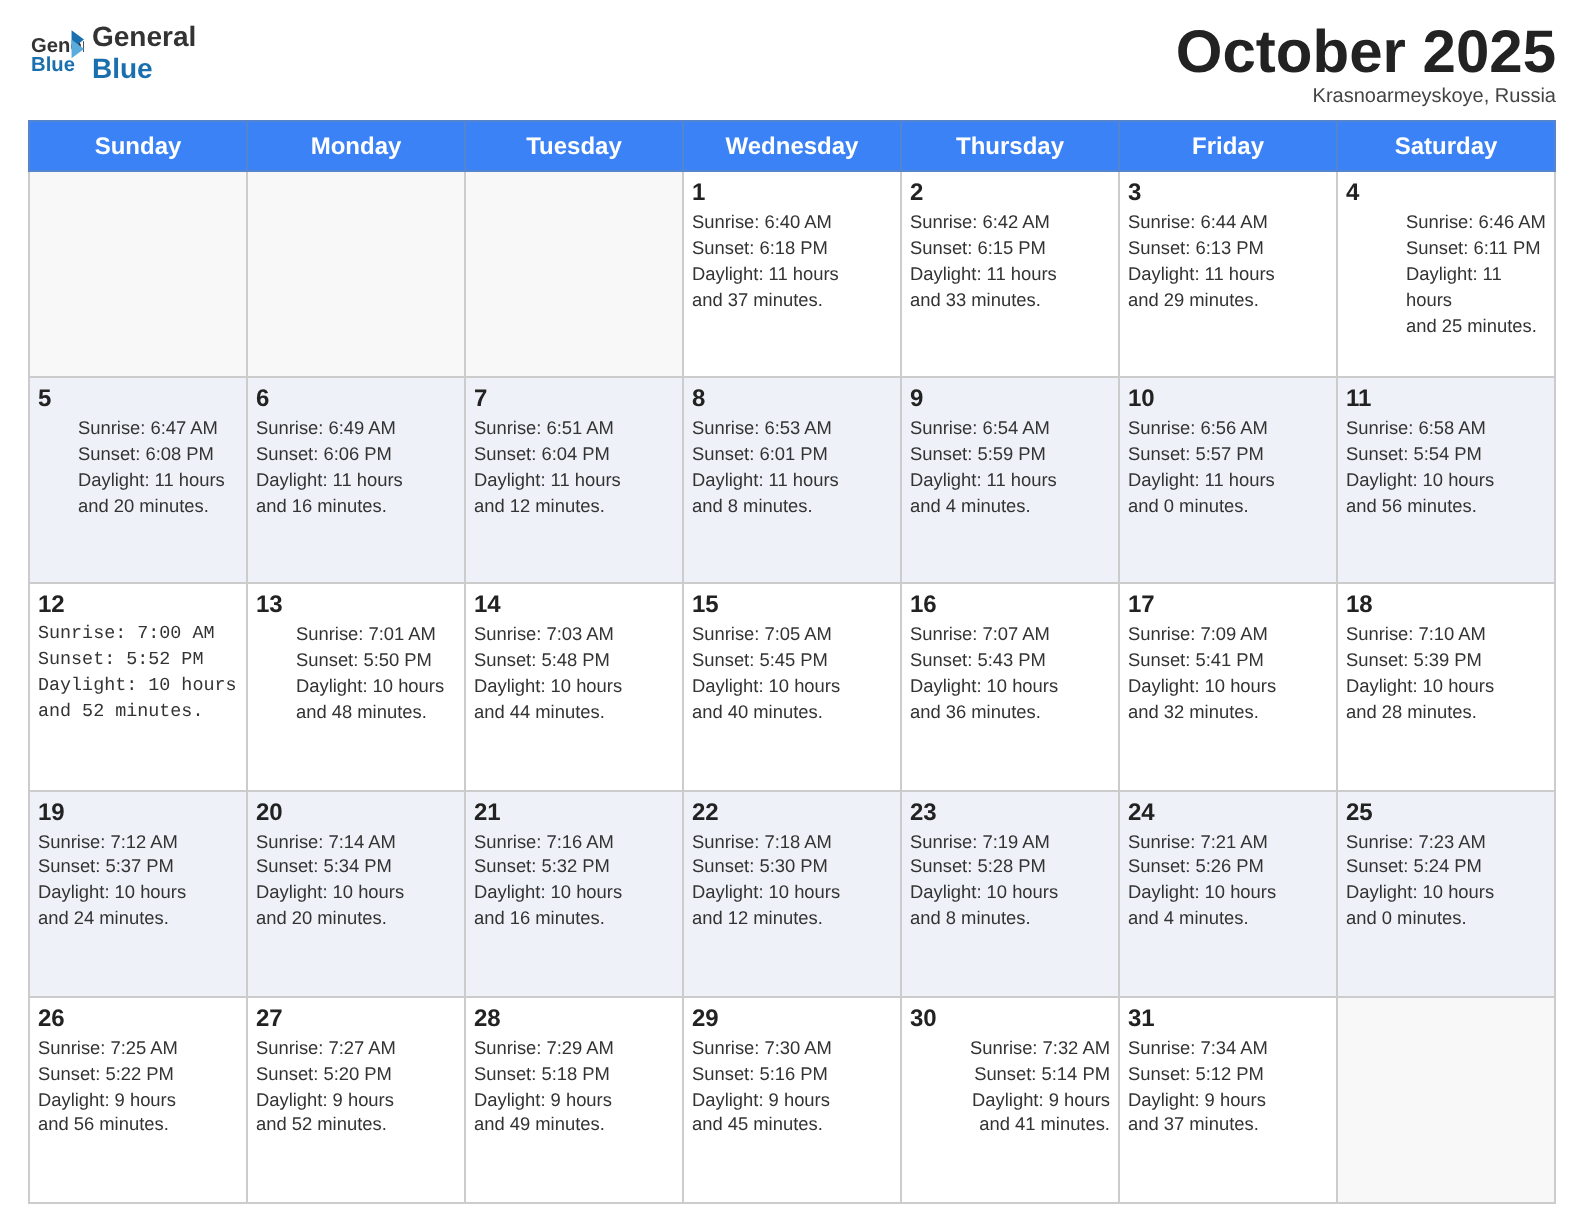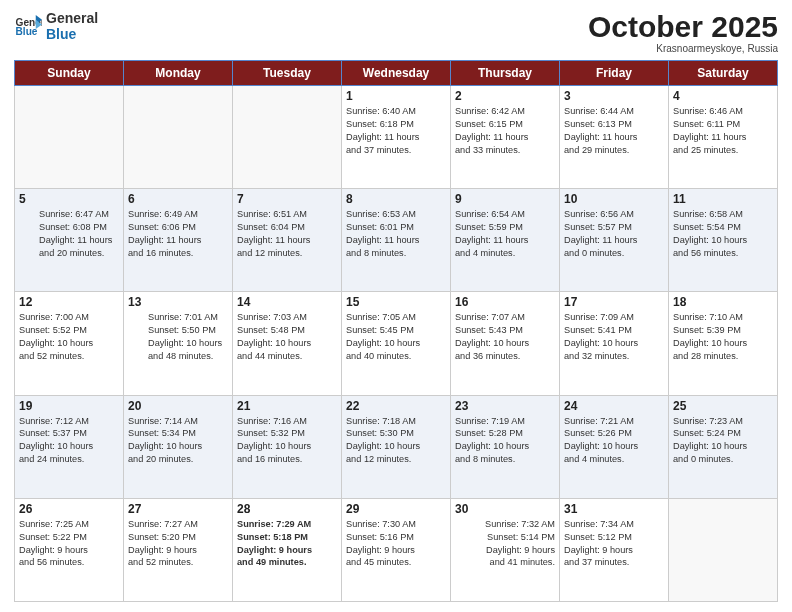--- a/index.html
+++ b/index.html
@@ -46,21 +46,21 @@
       color: #444;
     }
     .calendar {
       flex: 1;
       border: 1px solid #ccc;
       border-collapse: collapse;
       width: 100%;
       table-layout: fixed;
     }
     .calendar thead tr th {
-      background: #7f1d1d;
+      background: #3b82f6;
       color: #fff;
       text-align: center;
       font-size: 12px;
       font-weight: bold;
       padding: 5px 2px;
       border: 1px solid #5585ce;
     }
     .calendar tbody tr td {
       border: 1px solid #ccc;
       vertical-align: top;
@@ -144,21 +144,21 @@
           </td>
           <td>
             <div class="day-number">3</div>
             <div class="day-info" style="white-space: pre-line;">Sunrise: 6:44 AM
 Sunset: 6:13 PM
 Daylight: 11 hours
 and 29 minutes.</div>
           </td>
           <td>
             <div class="day-number">4</div>
-            <div class="day-info" style="white-space: pre-line;">Sunrise: 6:46 AM
+            <div class="day-info" style="white-space: pre-line; margin-left: 30px;">Sunrise: 6:46 AM
 Sunset: 6:11 PM
 Daylight: 11 hours
 and 25 minutes.</div>
           </td>
         </tr>
         <tr class="shade">
           <td>
             <div class="day-number">5</div>
             <div class="day-info" style="white-space: pre-line; margin-left: 20px;">Sunrise: 6:47 AM
 Sunset: 6:08 PM
@@ -204,21 +204,21 @@
             <div class="day-number">11</div>
             <div class="day-info" style="white-space: pre-line;">Sunrise: 6:58 AM
 Sunset: 5:54 PM
 Daylight: 10 hours
 and 56 minutes.</div>
           </td>
         </tr>
         <tr>
           <td>
             <div class="day-number">12</div>
-            <div class="day-info" style="white-space: pre-line;">Sunrise: 7:00 AM
+            <div class="day-info" style="white-space: pre-line; font-family: Liberation Mono, monospace;">Sunrise: 7:00 AM
 Sunset: 5:52 PM
 Daylight: 10 hours
 and 52 minutes.</div>
           </td>
           <td>
             <div class="day-number">13</div>
             <div class="day-info" style="white-space: pre-line; margin-left: 20px;">Sunrise: 7:01 AM
 Sunset: 5:50 PM
 Daylight: 10 hours
 and 48 minutes.</div>
@@ -320,21 +320,21 @@
           </td>
           <td>
             <div class="day-number">27</div>
             <div class="day-info" style="white-space: pre-line;">Sunrise: 7:27 AM
 Sunset: 5:20 PM
 Daylight: 9 hours
 and 52 minutes.</div>
           </td>
           <td>
             <div class="day-number">28</div>
-            <div class="day-info" style="white-space: pre-line; font-weight: bold;">Sunrise: 7:29 AM
+            <div class="day-info" style="white-space: pre-line;">Sunrise: 7:29 AM
 Sunset: 5:18 PM
 Daylight: 9 hours
 and 49 minutes.</div>
           </td>
           <td>
             <div class="day-number">29</div>
             <div class="day-info" style="white-space: pre-line;">Sunrise: 7:30 AM
 Sunset: 5:16 PM
 Daylight: 9 hours
 and 45 minutes.</div>

